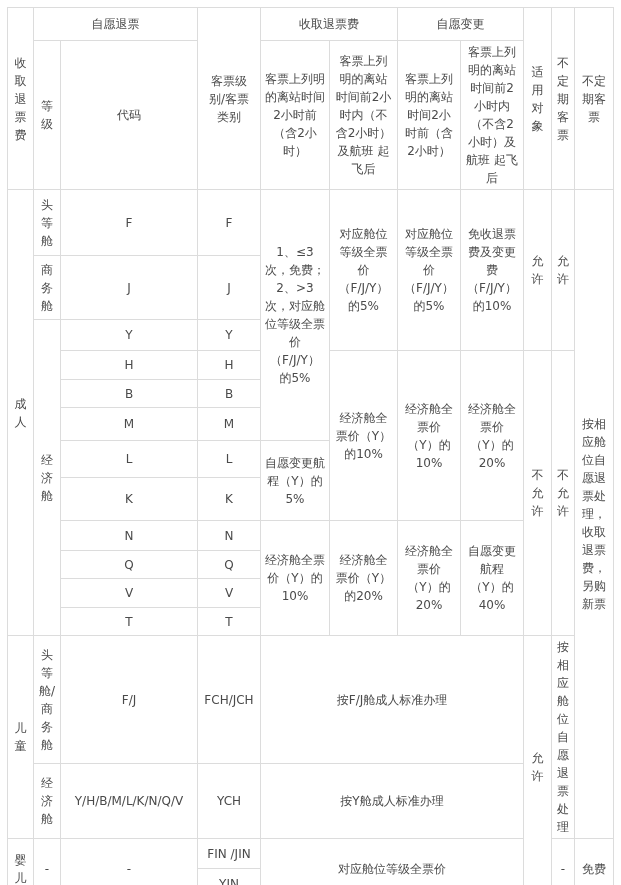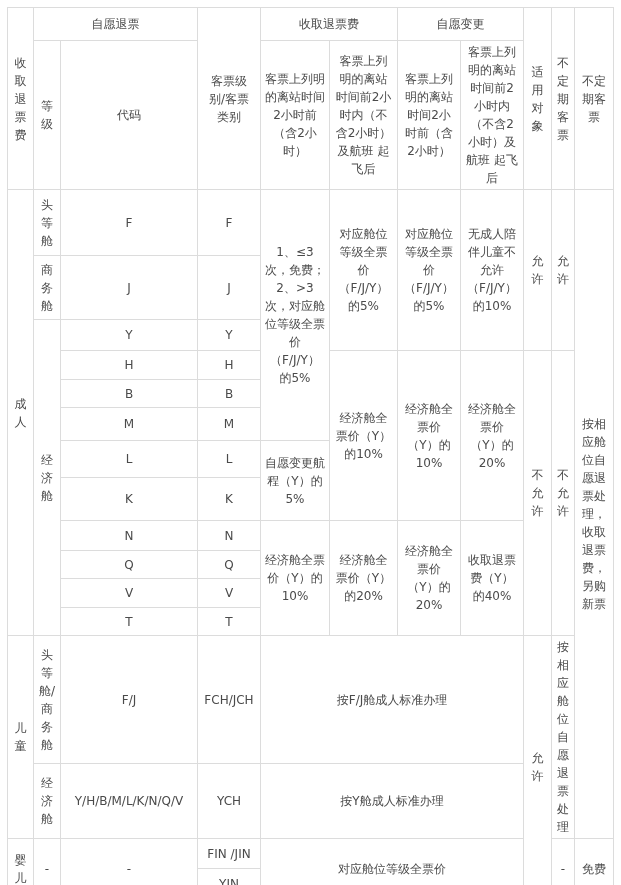--- a/index.html
+++ b/index.html
@@ -72,21 +72,21 @@
 
     <tr style="height:66px">
       <td rowspan="12">成人</td>
       <td>头等舱</td>
       <td>F</td>
       <td>F</td>
       <td class="fee-a" rowspan="6">1、≤3次，免费；
 2、&gt;3次，对应舱位等级全票价（F/J/Y）的5%</td>
       <td class="fee-a" rowspan="3">对应舱位等级全票价（F/J/Y）的5%</td>
       <td class="fee-b" rowspan="3">对应舱位等级全票价（F/J/Y）的5%</td>
-      <td class="fee-b" rowspan="3">无成人陪伴儿童不允许（F/J/Y）的10%</td>
+      <td class="fee-b" rowspan="3">免收退票费及变更费（F/J/Y）的10%</td>
       <td rowspan="3">允许</td>
       <td rowspan="3">允许</td>
       <td rowspan="14">按相应舱位自愿退票处理，收取退票费，另购新票</td>
     </tr>
 
     <tr style="height:64px">
       <td>商务舱</td>
       <td>J</td>
       <td>J</td>
     </tr>
@@ -127,21 +127,21 @@
       <td>K</td>
       <td>K</td>
     </tr>
 
     <tr style="height:30px">
       <td>N</td>
       <td>N</td>
       <td class="fee-a" rowspan="4">经济舱全票价（Y）的10%</td>
       <td class="fee-a" rowspan="4">经济舱全票价（Y）的20%</td>
       <td class="fee-b" rowspan="4">经济舱全票价（Y）的20%</td>
-      <td class="fee-b" rowspan="4">收取退票费（Y）的40%</td>
+      <td class="fee-b" rowspan="4">自愿变更航程（Y）的40%</td>
     </tr>
 
     <tr style="height:28px">
       <td>Q</td>
       <td>Q</td>
     </tr>
 
     <tr style="height:29px">
       <td>V</td>
       <td>V</td>

